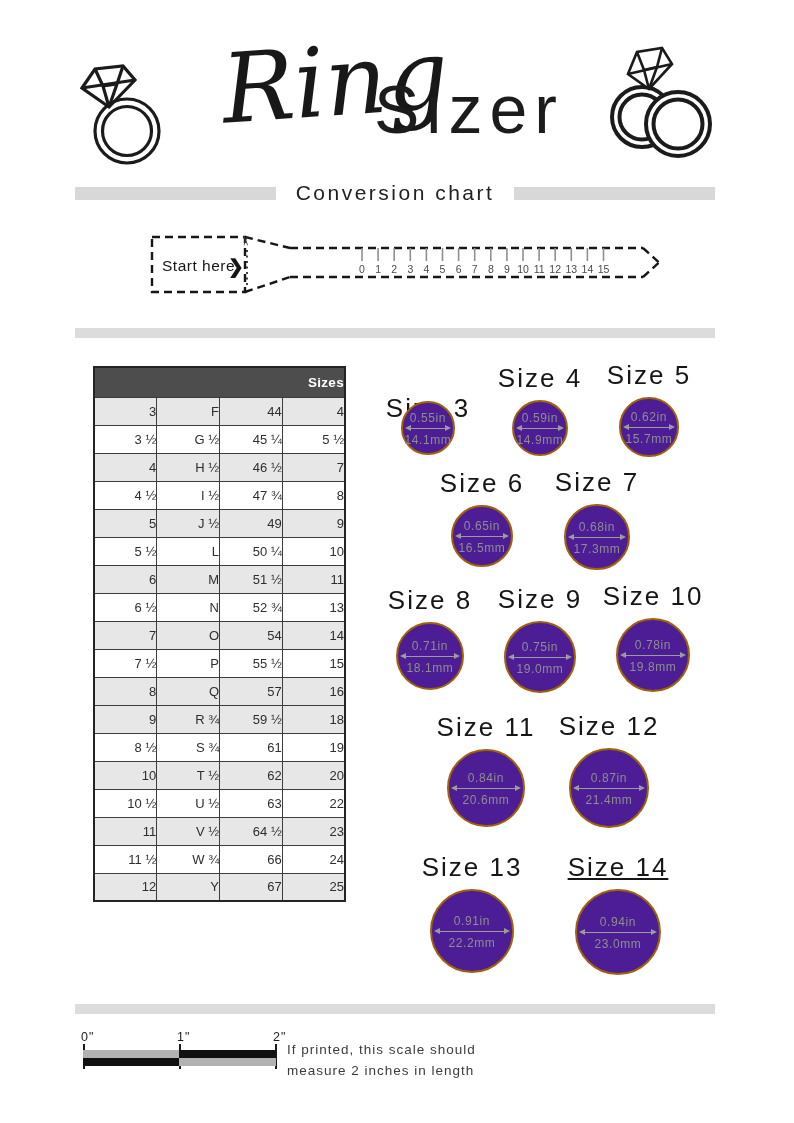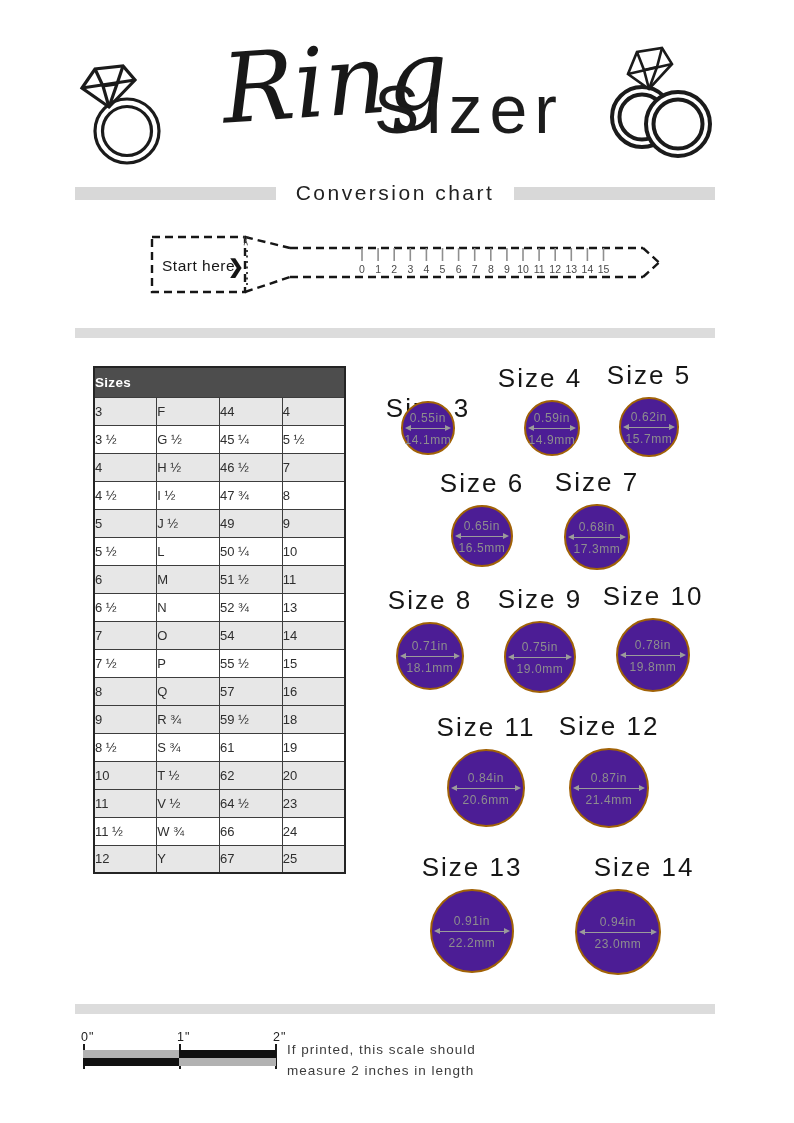--- a/index.html
+++ b/index.html
@@ -32,21 +32,21 @@
   
   .divider { position:absolute; left:75px; width:640px; height:10px; background:#dcdcdc; }
   .divider-top { top:328px; }
   .divider-bottom { top:1004px; }
   
   .sizer-svg { position:absolute; left:140px; top:226px; }
   
   .size-table {
     position:absolute; left:93px; top:366px; width:253px;
     border-collapse:collapse; table-layout:fixed;
-    font-size:13px; text-align:left;
+    font-size:13px; text-align:right;
   }
   .size-table th, .size-table td { border:1px solid #3d3d3d; }
   .size-table { border:2px solid #242424; }
   .size-table .tbl-title {
     background:#4d4d4d; color:#ffffff; font-weight:700; height:30px; font-size:13.5px;
     letter-spacing:0.3px;
   }
   .size-table .col-head {
     height:50px; background:#ffffff; color:#4f4f4f; font-weight:700;
     white-space:pre-line; font-size:12.5px; line-height:1.35;
@@ -277,20 +277,26 @@
           <td>S ¾</td>
           <td>61</td>
           <td>19</td>
         </tr>
         <tr class="alt">
           <td>10</td>
           <td>T ½</td>
           <td>62</td>
           <td>20</td>
         </tr>
+        <tr>
+          <td>10 ½</td>
+          <td>U ½</td>
+          <td>63</td>
+          <td>22</td>
+        </tr>
         <tr class="alt">
           <td>11</td>
           <td>V ½</td>
           <td>64 ½</td>
           <td>23</td>
         </tr>
         <tr>
           <td>11 ½</td>
           <td>W ¾</td>
           <td>66</td>
@@ -309,21 +315,21 @@
       <div class="circle-group">
         <div class="circle-label" style="left: 328px; top: 364.354px; margin-top: 29px;">Size 3</div>
         <div class="ring-circle" style="left: 401.354px; top: 401.354px; width: 53.2913px; height: 53.2913px;">
           <div class="val-in">0.55in</div>
           <div class="dim-line"></div>
           <div class="val-mm">14.1mm</div>
         </div>
       </div>
       <div class="circle-group">
         <div class="circle-label" style="left: 440px; top: 362.843px;">Size 4</div>
-        <div class="ring-circle" style="left: 511.843px; top: 399.843px; width: 56.315px; height: 56.315px; margin-left: 12px;">
+        <div class="ring-circle" style="left: 511.843px; top: 399.843px; width: 56.315px; height: 56.315px;">
           <div class="val-in">0.59in</div>
           <div class="dim-line"></div>
           <div class="val-mm">14.9mm</div>
         </div>
       </div>
       <div class="circle-group">
         <div class="circle-label" style="left: 549px; top: 360.331px;">Size 5</div>
         <div class="ring-circle" style="left: 619.331px; top: 397.331px; width: 59.3386px; height: 59.3386px;">
           <div class="val-in">0.62in</div>
           <div class="dim-line"></div>
@@ -388,21 +394,21 @@
       </div>
       <div class="circle-group">
         <div class="circle-label" style="left: 372px; top: 852.047px;">Size 13</div>
         <div class="ring-circle" style="left: 430.047px; top: 889.047px; width: 83.9055px; height: 83.9055px;">
           <div class="val-in">0.91in</div>
           <div class="dim-line"></div>
           <div class="val-mm">22.2mm</div>
         </div>
       </div>
       <div class="circle-group">
-        <div class="circle-label" style="left: 544px; top: 851.535px;">Size 14</div>
+        <div class="circle-label" style="left: 518px; top: 851.535px; text-decoration: underline;">Size 14</div>
         <div class="ring-circle" style="left: 574.535px; top: 888.535px; width: 86.9291px; height: 86.9291px;">
           <div class="val-in">0.94in</div>
           <div class="dim-line"></div>
           <div class="val-mm">23.0mm</div>
         </div>
       </div>
     </div>
 
   <div class="print-scale">
     <div class="scale-tick-label" style="left:-2px;">0"</div>

